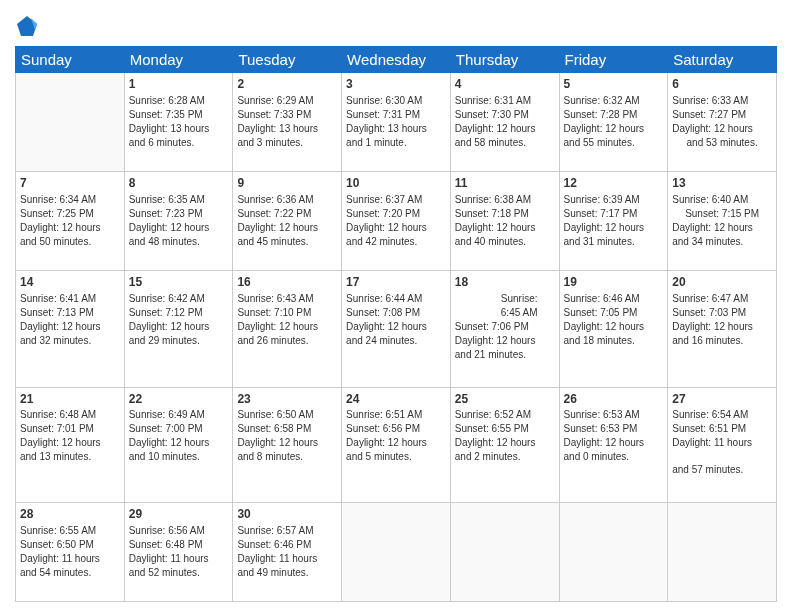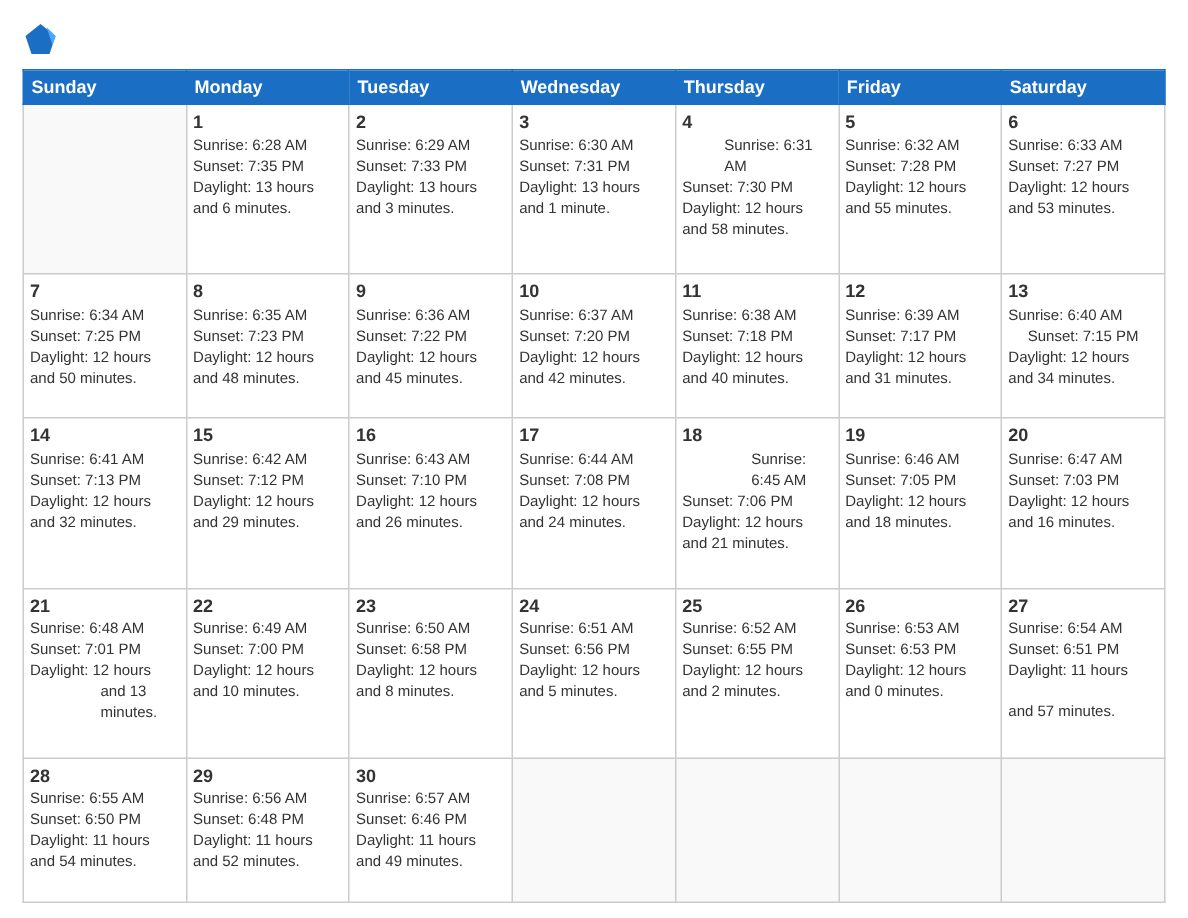--- a/index.html
+++ b/index.html
@@ -59,22 +59,22 @@
       width: 100%;
       border-collapse: collapse;
       flex: 1;
       font-size: 10px;
     }
     .calendar th {
       background-color: #1a6fc4;
       color: #fff;
       text-align: left;
       padding: 4px 5px;
-      font-size: 12px;
-      font-weight: bold;
+      font-size: 15px;
+      font-weight: normal;
       border: 1px solid #1a6fc4;
     }
     .calendar td {
       border: 1px solid #ccc;
       vertical-align: top;
       padding: 3px 4px;
       width: 108px;
       height: 80px;
       color: #333;
       line-height: 1.4;
@@ -144,38 +144,38 @@
           </td>
           <td>
             <span class="day-num">3</span>
             <span style="display: block;">Sunrise: 6:30 AM</span>
             <span style="display: block;">Sunset: 7:31 PM</span>
             <span style="display: block;">Daylight: 13 hours</span>
             <span style="display: block;">and 1 minute.</span>
           </td>
           <td>
             <span class="day-num">4</span>
-            <span style="display: block; margin-left: 28px;">Sunrise: 6:31 AM</span>
+            <span style="display: block;">Sunrise: 6:31 AM</span>
             <span style="display: block;">Sunset: 7:30 PM</span>
             <span style="display: block;">Daylight: 12 hours</span>
             <span style="display: block;">and 58 minutes.</span>
           </td>
           <td>
             <span class="day-num">5</span>
             <span style="display: block;">Sunrise: 6:32 AM</span>
             <span style="display: block;">Sunset: 7:28 PM</span>
             <span style="display: block;">Daylight: 12 hours</span>
             <span style="display: block;">and 55 minutes.</span>
           </td>
           <td>
             <span class="day-num">6</span>
             <span style="display: block;">Sunrise: 6:33 AM</span>
             <span style="display: block;">Sunset: 7:27 PM</span>
             <span style="display: block;">Daylight: 12 hours</span>
-            <span style="display: block;">and 53 minutes.</span>
+            <span style="display: block; text-align: center;">and 53 minutes.</span>
           </td>
         </tr>
         <tr>
           <td>
             <span class="day-num">7</span>
             <span style="display: block;">Sunrise: 6:34 AM</span>
             <span style="display: block;">Sunset: 7:25 PM</span>
             <span style="display: block;">Daylight: 12 hours</span>
             <span style="display: block;">and 50 minutes.</span>
           </td>
@@ -272,21 +272,21 @@
             <span style="display: block;">Daylight: 12 hours</span>
             <span style="display: block;">and 16 minutes.</span>
           </td>
         </tr>
         <tr>
           <td>
             <span class="day-num">21</span>
             <span style="display: block;">Sunrise: 6:48 AM</span>
             <span style="display: block;">Sunset: 7:01 PM</span>
             <span style="display: block;">Daylight: 12 hours</span>
-            <span style="display: block; margin-left: 47px;">and 13 minutes.</span>
+            <span style="display: block;">and 13 minutes.</span>
           </td>
           <td>
             <span class="day-num">22</span>
             <span style="display: block;">Sunrise: 6:49 AM</span>
             <span style="display: block;">Sunset: 7:00 PM</span>
             <span style="display: block;">Daylight: 12 hours</span>
             <span style="display: block;">and 10 minutes.</span>
           </td>
           <td>
             <span class="day-num">23</span>

